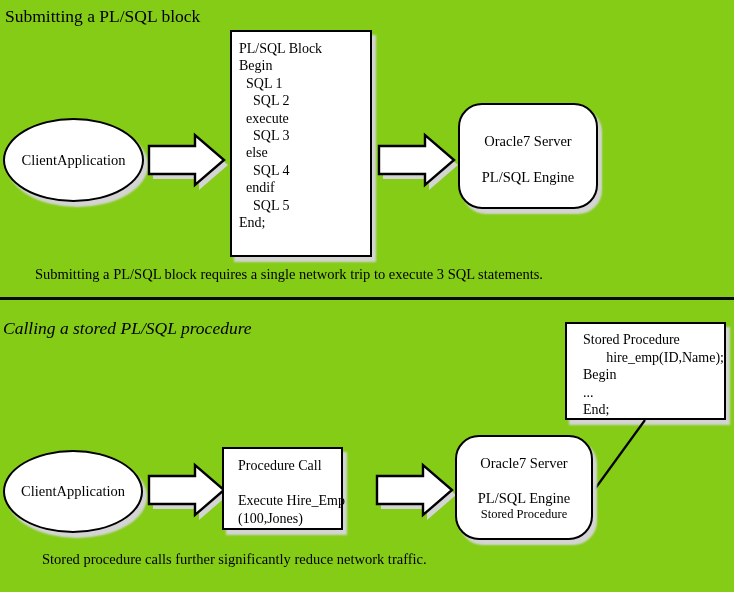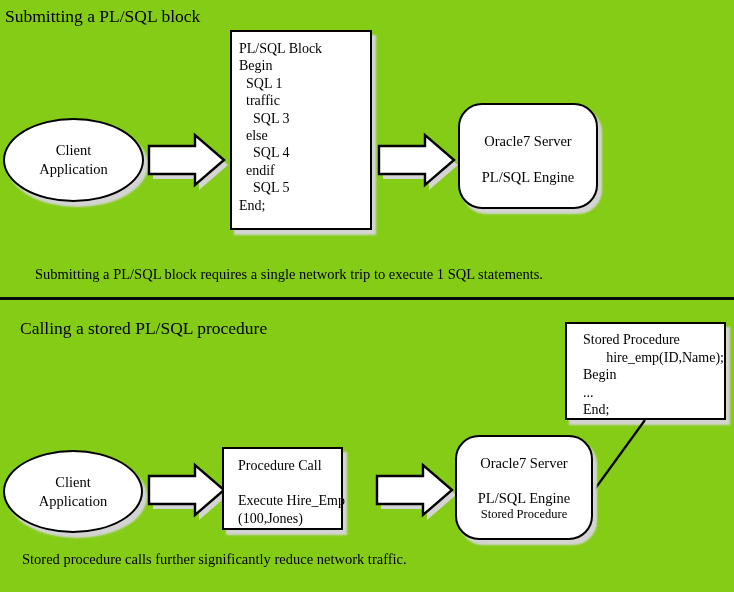--- a/index.html
+++ b/index.html
@@ -20,21 +20,21 @@
   .caption {
     font-size: 14.5px;
     white-space: nowrap;
   }
   .ellipse {
     border: 2px solid #000;
     border-radius: 50%;
     background: #fff;
     box-shadow: 4px 5px 2px #d4d4d4;
     display: flex;
-    flex-direction: column;
+    flex-direction: row;
     align-items: center;
     justify-content: center;
     text-align: center;
     font-size: 14.5px;
     line-height: 19px;
   }
   .rect-box {
     border: 2px solid #000;
     background: #fff;
     box-shadow: 4px 5px 2px #d4d4d4;
@@ -70,48 +70,49 @@
   <div class="abs ellipse" style="left:3px; top:118px; width:141px; height:84px;">
     <div>Client</div>
     <div>Application</div>
   </div>
 
   <svg class="abs arrow-svg" style="left:147px; top:131px;" width="82" height="60" viewBox="0 0 82 60">
     <polygon points="2,15 48,15 48,4 77,29 48,54 48,43 2,43" transform="translate(4,5)" fill="#d4d4d4"></polygon>
     <polygon points="2,15 48,15 48,4 77,29 48,54 48,43 2,43" fill="#ffffff" stroke="#000000" stroke-width="2.4" stroke-linejoin="miter"></polygon>
   </svg>
 
-  <div class="abs rect-box" style="left:230px; top:30px; width:142px; height:200px; padding:8px 2px 0 7px;">
+  <div class="abs rect-box" style="left:230px; top:30px; width:142px; height:227px; padding:8px 2px 0 7px;">
     <div class="code-line">PL/SQL Block</div>
     <div class="code-line">Begin</div>
     <div class="code-line">  SQL 1</div>
-    <div class="code-line">  traffic</div>
+    <div class="code-line">    SQL 2</div>
+    <div class="code-line">  execute</div>
     <div class="code-line">    SQL 3</div>
     <div class="code-line">  else</div>
     <div class="code-line">    SQL 4</div>
     <div class="code-line">  endif</div>
     <div class="code-line">    SQL 5</div>
     <div class="code-line">End;</div>
   </div>
 
   <svg class="abs arrow-svg" style="left:377px; top:131px;" width="82" height="60" viewBox="0 0 82 60">
     <polygon points="2,15 48,15 48,4 77,29 48,54 48,43 2,43" transform="translate(4,5)" fill="#d4d4d4"></polygon>
     <polygon points="2,15 48,15 48,4 77,29 48,54 48,43 2,43" fill="#ffffff" stroke="#000000" stroke-width="2.4" stroke-linejoin="miter"></polygon>
   </svg>
 
   <div class="abs rounded-box" style="left:458px; top:103px; width:140px; height:106px; padding-top:28px;">
     <div>Oracle7 Server</div>
     <div style="margin-top:19px;">PL/SQL Engine</div>
   </div>
 
-  <div class="abs caption" style="left:35px; top:266px;">Submitting a PL/SQL block requires a single network trip to execute 1 SQL statements.</div>
+  <div class="abs caption" style="left:35px; top:266px;">Submitting a PL/SQL block requires a single network trip to execute 3 SQL statements.</div>
 
   <div class="abs divider" style="top:297px;"></div>
 
-  <div class="abs section-title" style="left:20px; top:318px;">Calling a stored PL/SQL procedure</div>
+  <div class="abs section-title" style="left:3px; top:318px;font-style:italic;">Calling a stored PL/SQL procedure</div>
 
   <div class="abs rect-box" style="left:565px; top:322px; width:161px; height:98px; padding:7px 0 0 16px;">
     <div class="code-line" style="line-height:17.6px;">Stored Procedure</div>
     <div class="code-line" style="line-height:17.6px;text-align:right;">hire_emp(ID,Name);</div>
     <div class="code-line" style="line-height:17.6px;">Begin</div>
     <div class="code-line" style="line-height:17.6px;">...</div>
     <div class="code-line" style="line-height:17.6px;">End;</div>
   </div>
 
   <svg class="abs connector-svg" style="left:588px; top:416px;" width="62" height="82" viewBox="0 0 62 82">
@@ -139,15 +140,15 @@
     <polygon points="2,15 48,15 48,4 77,29 48,54 48,43 2,43" transform="translate(4,5)" fill="#d4d4d4"></polygon>
     <polygon points="2,15 48,15 48,4 77,29 48,54 48,43 2,43" fill="#ffffff" stroke="#000000" stroke-width="2.4" stroke-linejoin="miter"></polygon>
   </svg>
 
   <div class="abs rounded-box" style="left:455px; top:435px; width:138px; height:105px; padding-top:18px;">
     <div>Oracle7 Server</div>
     <div style="margin-top:18px;">PL/SQL Engine</div>
     <div style="font-size:12.5px;">Stored Procedure</div>
   </div>
 
-  <div class="abs caption" style="left:22px; top:551px;">Stored procedure calls further significantly reduce network traffic.</div>
+  <div class="abs caption" style="left:42px; top:551px;">Stored procedure calls further significantly reduce network traffic.</div>
 
 </div>
 
 </body></html>

